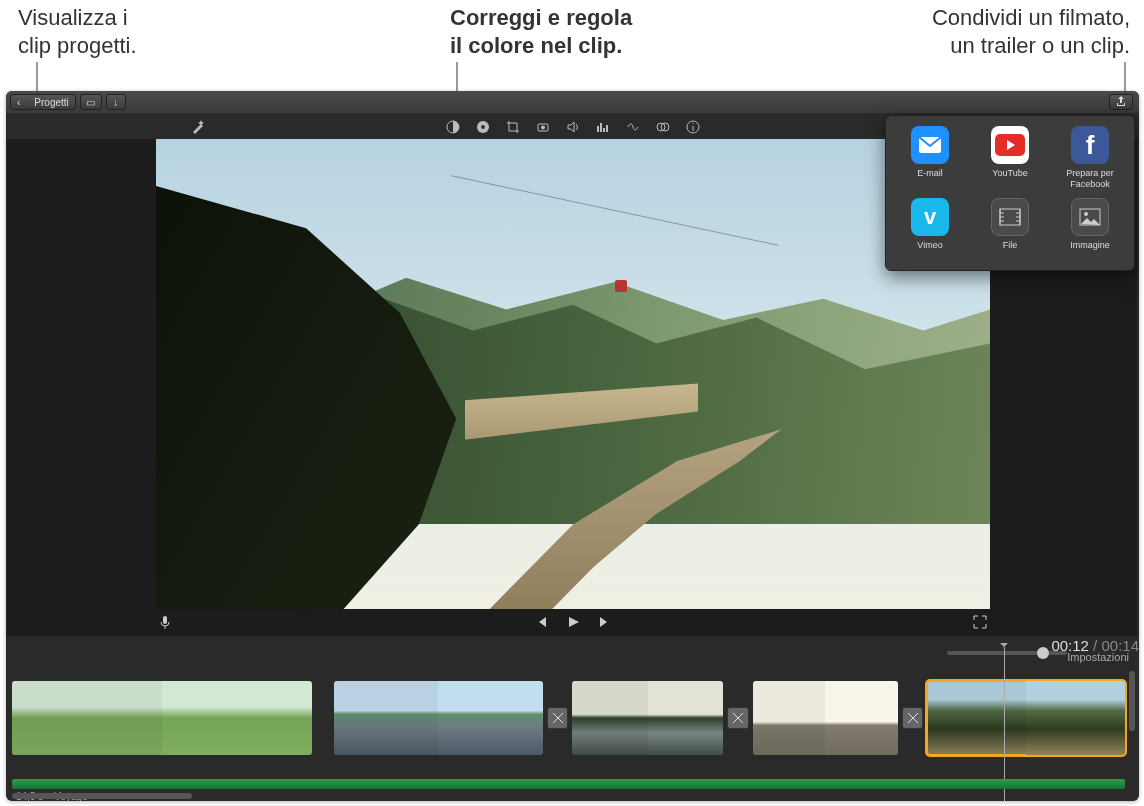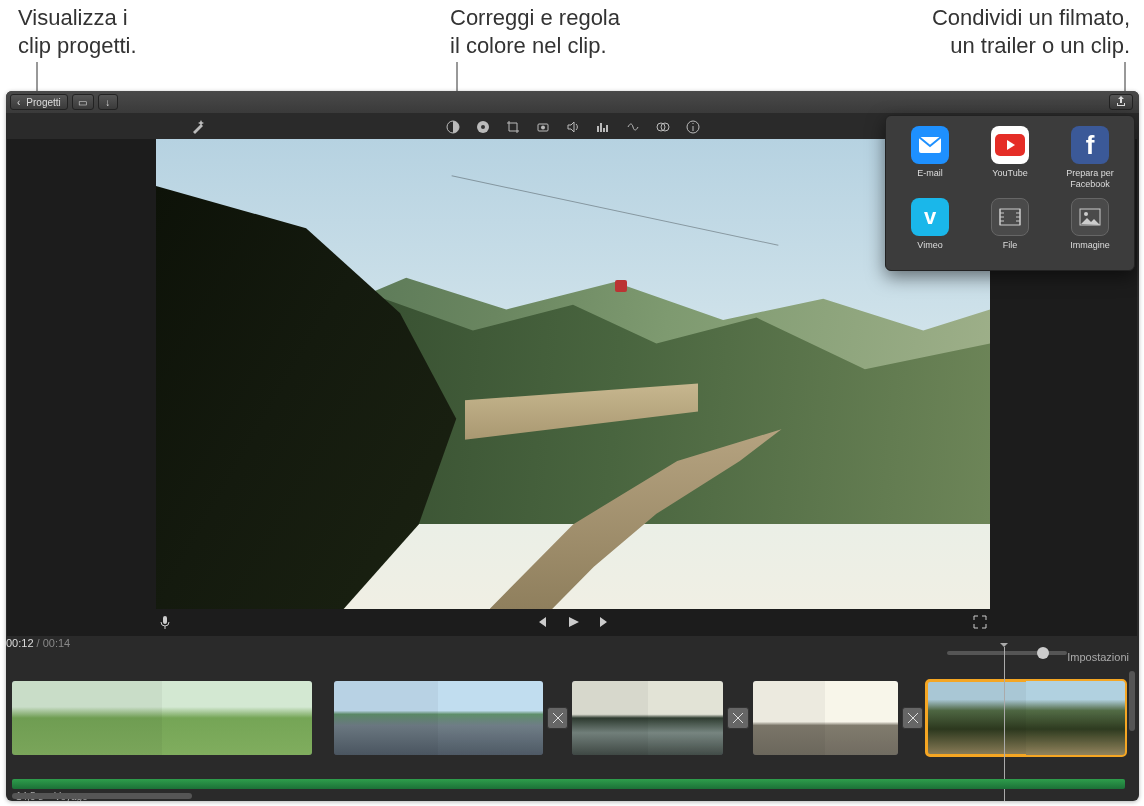--- a/index.html
+++ b/index.html
@@ -150,24 +150,24 @@
     height: 22px;
     display: flex; justify-content:center; align-items:center;
     gap: 18px;
     color:#ccc;
   }
   .mic-icon { position:absolute; left:152px; }
   .full-icon { position:absolute; right:152px; }
 
   .timecode {
     position:absolute;
-    left:0; right:0;
+    left:8px; right:0;
     top: 546px;
-    text-align:left;
-    font-size:11px;
+    text-align:right;
+    font-size:15px;
     color:#888;
   }
   .timecode .cur{ color:#ddd; }
 
   
   .zoomrow {
     position:absolute;
     right: 10px;
     top: 560px;
     display:flex;
@@ -293,40 +293,40 @@
   .ic-fb{background:#3b5998;} .ic-vimeo{background:#1ab7ea;}
   .ic-img{background:#4a4a4a;border:1px solid #666;} .ic-file{background:#4a4a4a;border:1px solid #666;}
 </style>
 </head>
 <body>
 
 <div class="callout" style="left:18px;top:4px;">
   <div>Visualizza i</div>
   <div>clip progetti.</div>
 </div>
-<div class="callout" style="left:450px;top:4px;">
+<div class="callout" style="left:450px;top:4px;font-weight:bold;">
   <div>Correggi e regola</div>
   <div>il colore nel clip.</div>
 </div>
 <div class="callout right" style="right:14px;top:4px;">
   <div>Condividi un filmato,</div>
   <div>un trailer o un clip.</div>
 </div>
 <svg class="leader" style="left:0;top:0;position:absolute;" width="1144" height="110">
   <path d="M37 62 L37 100"></path>
   <path d="M457 62 L457 116"></path>
   <path d="M1125 62 L1125 98"></path>
 </svg>
 
 <div id="app">
 
   <div class="toolbar">
     <div class="tb-btn">
       <span>‹</span>
-      <span style="margin-left:6px;">Progetti</span>
+      <span style="margin-left:14px;">Progetti</span>
     </div>
     <div class="tb-btn" style="width:22px;">
       <span>▭</span>
     </div>
     <div class="tb-btn" style="width:20px;">
       <span>↓</span>
     </div>
     <div class="tb-btn tb-share" style="width:24px;">
       <span>
         <svg width="12" height="12" viewBox="0 0 12 12">

